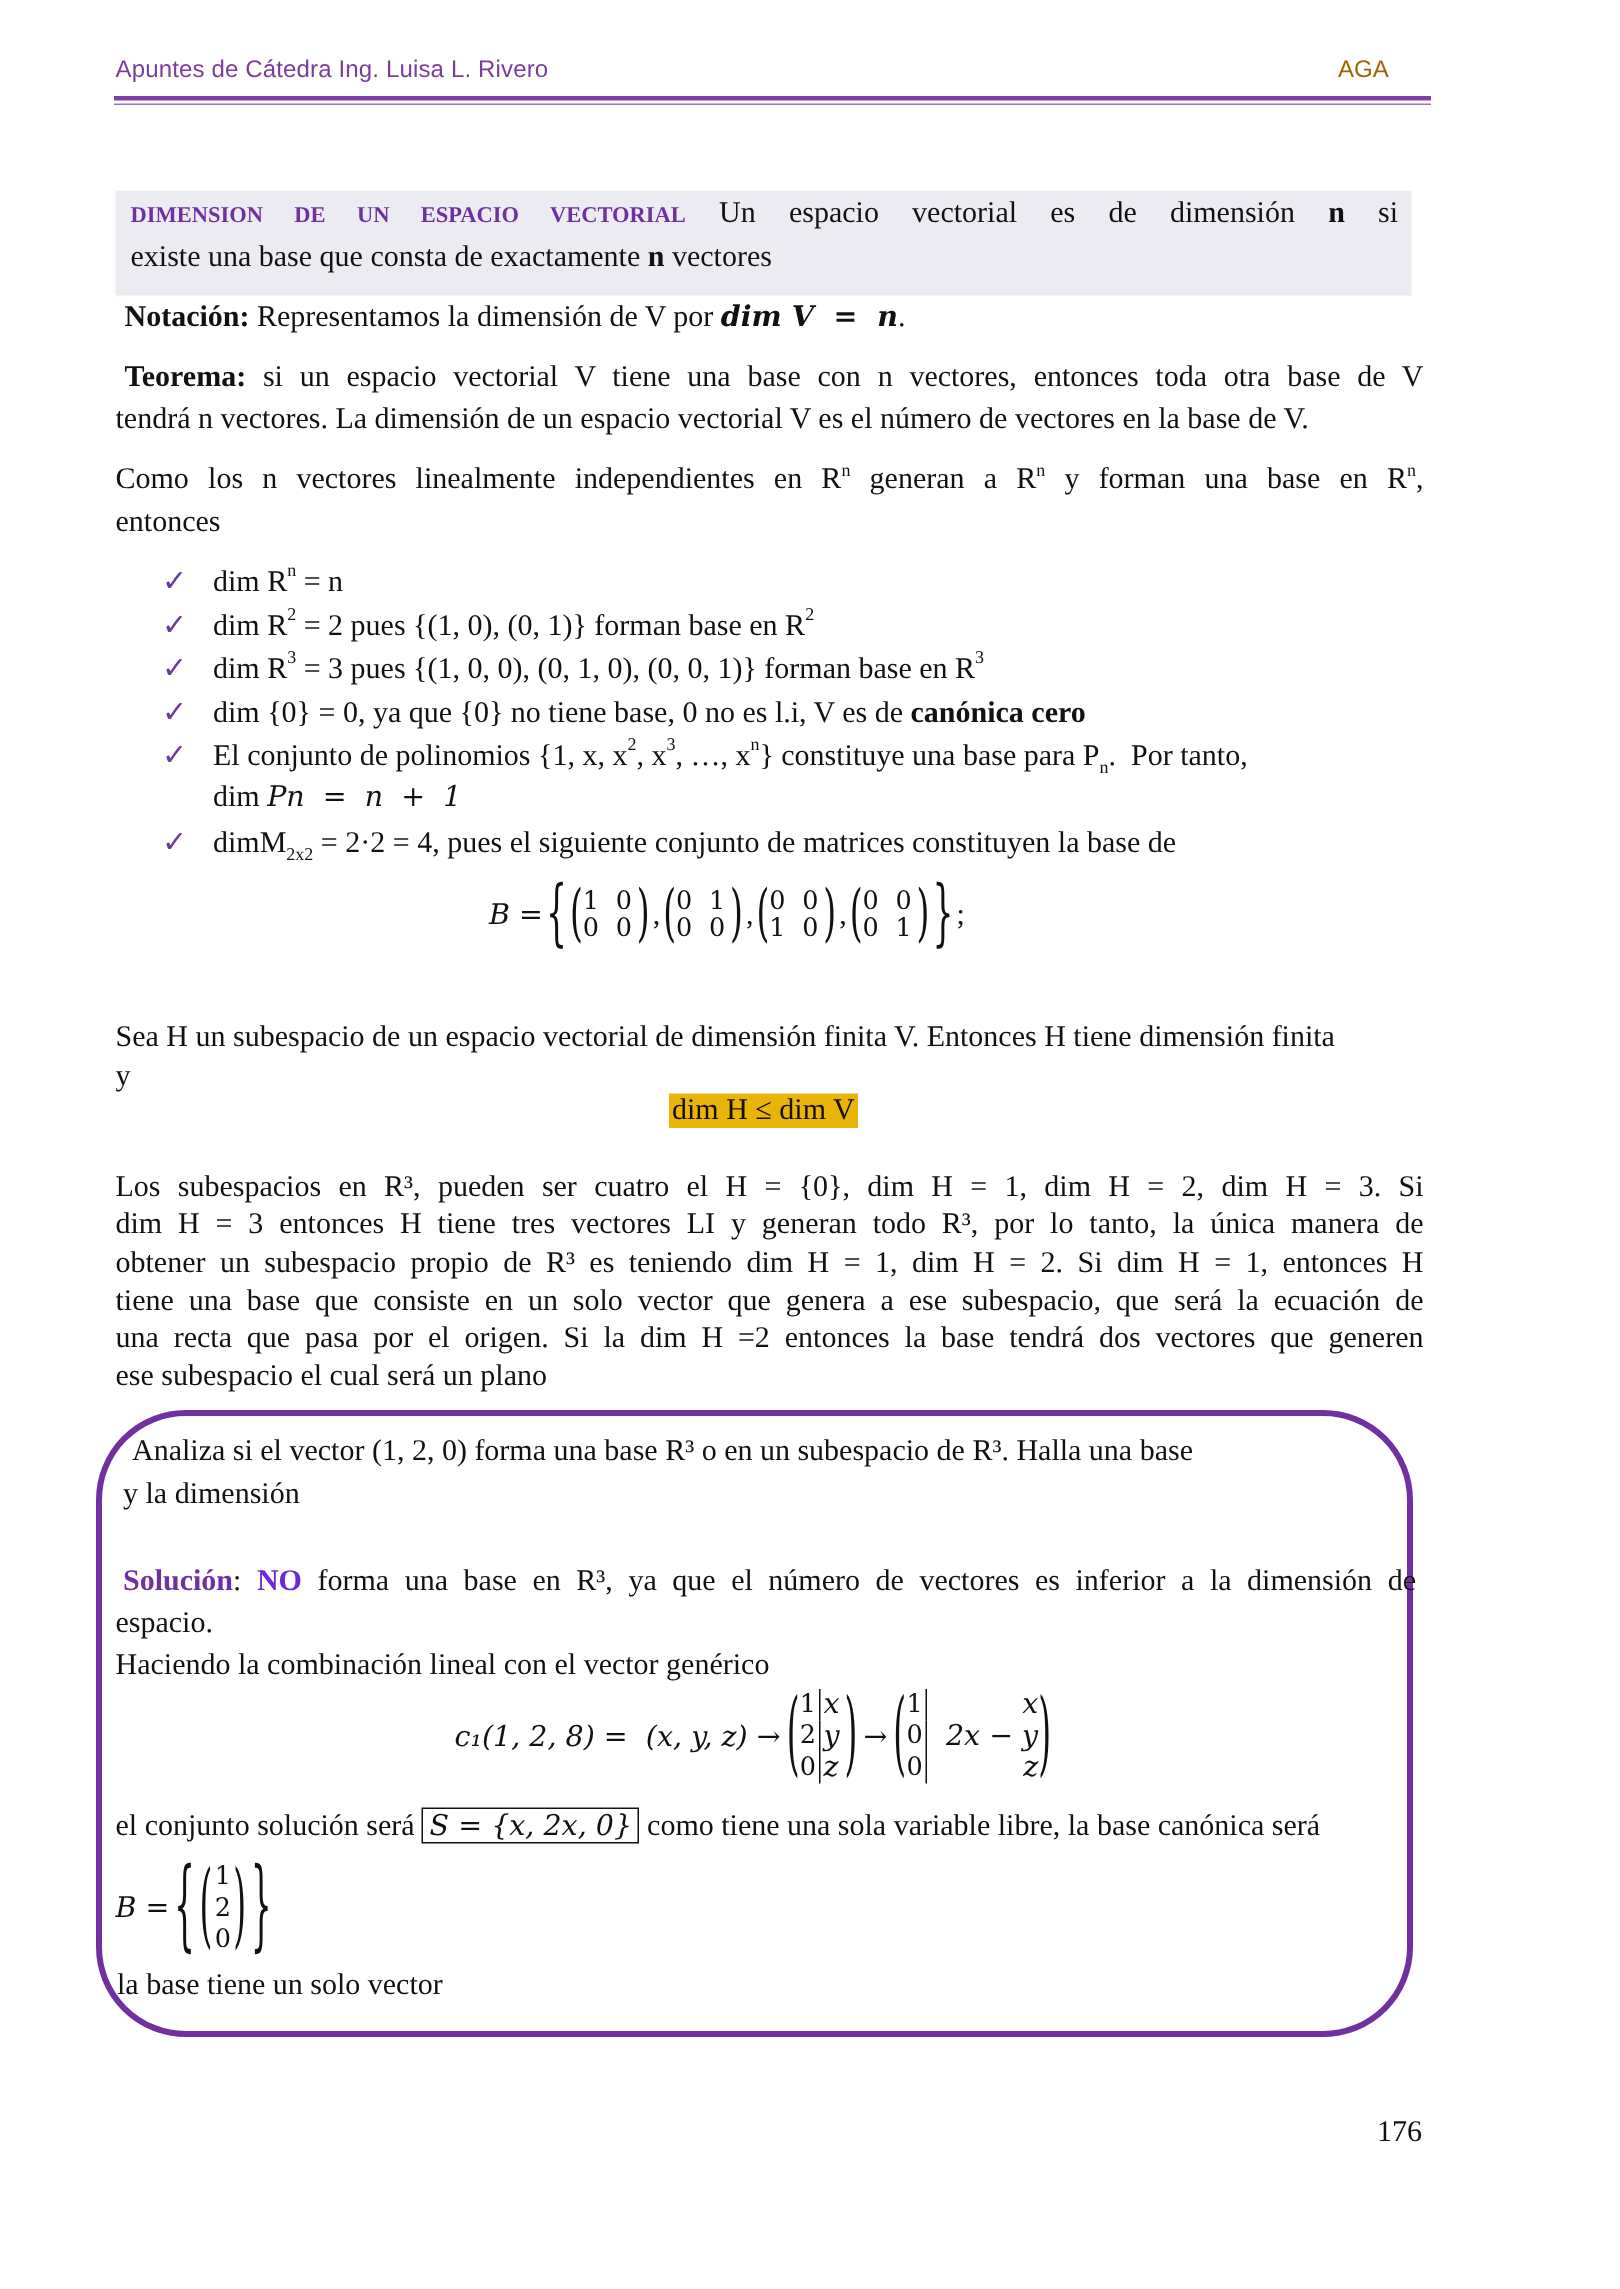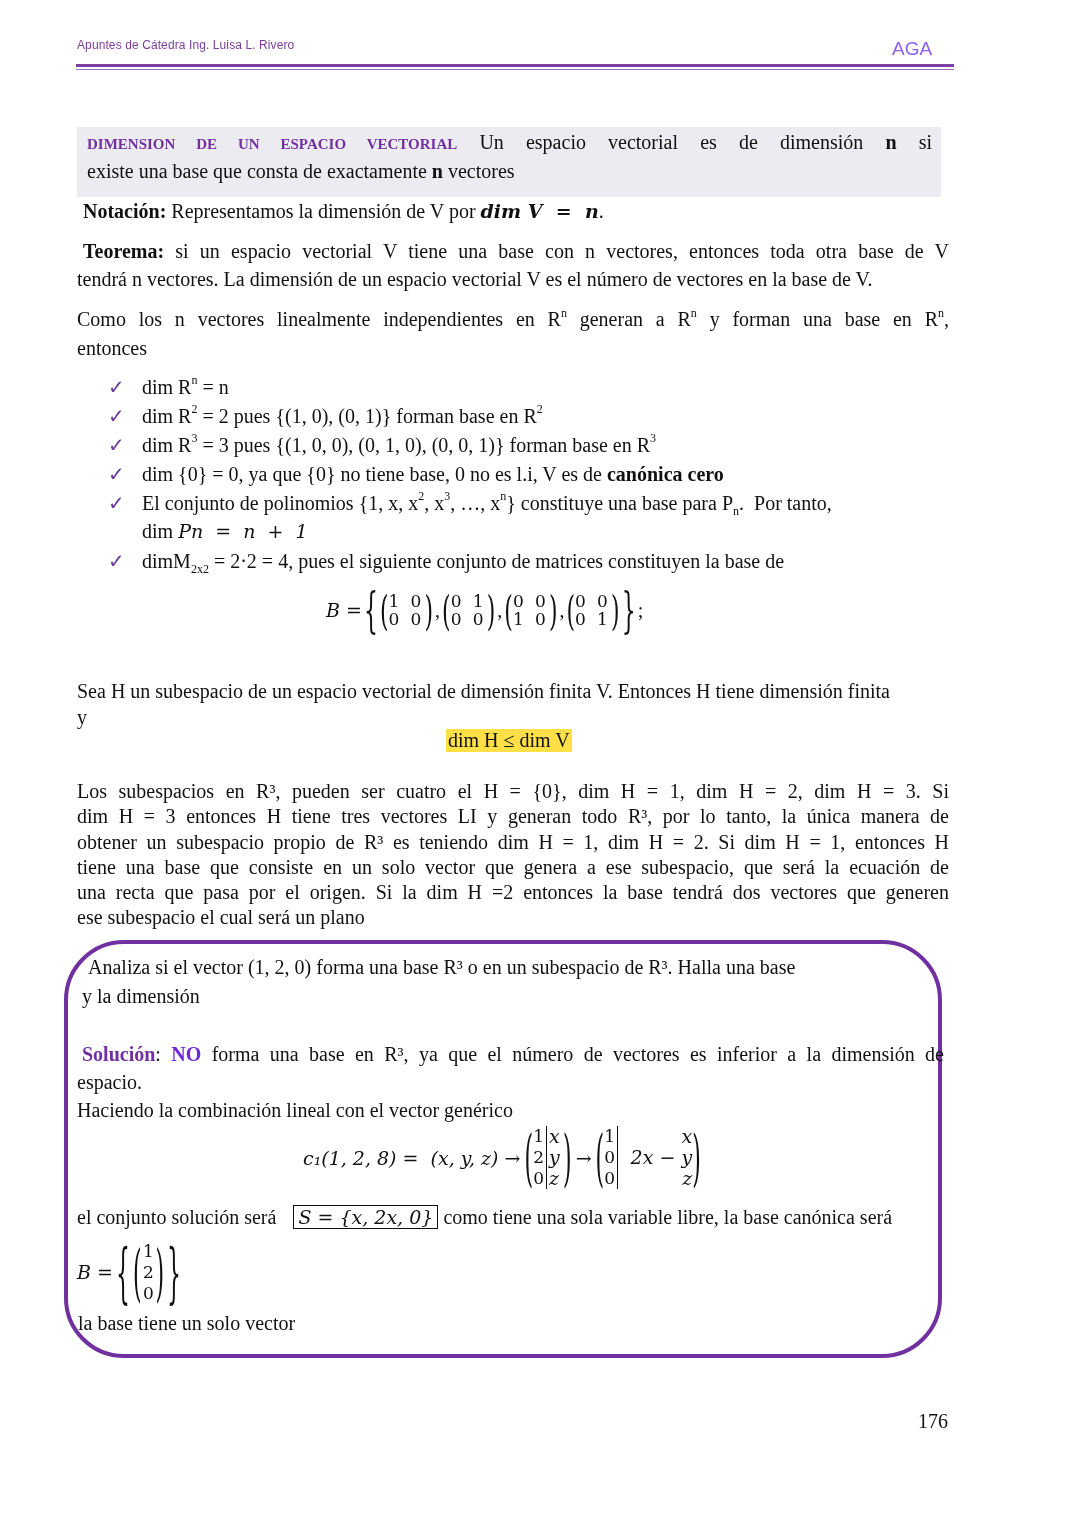--- a/index.html
+++ b/index.html
@@ -1,44 +1,44 @@
 <!DOCTYPE html>
 <html><head>
 <meta charset="utf-8">
 <style>
   html, body { margin:0; padding:0; background:#ffffff; }
   body { width:1080px; height:1526px; position:relative; overflow:hidden;
          font-family:"Liberation Serif", serif; color:#111; font-size:20px; }
   .abs { position:absolute; }
-  .header-title { left:77px; top:38px; font-family:"Liberation Sans", sans-serif; font-size:12px; color:#7a3d9a; letter-spacing:0.1px; }
-  .header-code { left:892px; top:38px; font-family:"Liberation Sans", sans-serif; font-size:19px; color:#8b5cf6; }
+  .header-title { left:77px; top:38px; font-family:"Liberation Sans", sans-serif; font-size:16px; color:#7a3d9a; letter-spacing:0.1px; }
+  .header-code { left:892px; top:38px; font-family:"Liberation Sans", sans-serif; font-size:16px; color:#a16207; }
   .rule-thick { left:76px; top:64px; width:878px; height:3px; background:#7b3fa6; }
   .rule-thin { left:76px; top:69px; width:878px; height:1px; background:#9d6cc0; }
 
   .def-box { left:77px; top:127px; width:864px; height:70px; background:#ecebf1; }
   .line { white-space:nowrap; }
   .justify { text-align:justify; text-align-last:justify; }
   .purple-bold { color:#7030a0; font-weight:bold; }
   .bold { font-weight:bold; }
   .red-bold { color:#6d28d9; font-weight:bold; }
   sup { font-size:12px; vertical-align:top; position:relative; top:-2px; }
   sub { font-size:12px; }
   .math { font-family:"DejaVu Serif", serif; font-style:italic; font-size:19px; }
   .mathn { font-family:"DejaVu Serif", serif; font-size:19px; }
 
   .check { color:#6b3a9e; font-size:20px; display:inline-block; width:34px; font-family:"DejaVu Sans", sans-serif; }
-  .hl { background:#fde047; padding:0 2px;text-align:right; }
+  .hl { background:#eab308; padding:0 2px;text-align:right; }
 
   .matrix { display:inline-flex; align-items:center; vertical-align:middle; }
   .paren { font-family:"DejaVu Serif", serif; font-weight:200; transform:scaleY(1.9); display:inline-block; font-size:22px; }
   .mgrid { display:inline-grid; font-family:"DejaVu Serif", serif; font-size:17px; line-height:18px; }
   .brace { font-family:"DejaVu Serif", serif; transform:scaleY(2.2); display:inline-block; font-size:22px; }
 
   .exercise { left:64px; top:940px; width:878px; height:418px; border:4px solid #7030a0; border-radius:60px; box-sizing:border-box; }
-  .boxed { border:1.5px solid #111; padding:0 4px;margin-left:12px; }
+  .boxed { border:1.5px solid #111; padding:0 4px; }
 </style>
 </head>
 <body>
 
 <div class="abs header-title">Apuntes de Cátedra Ing. Luisa L. Rivero</div>
 <div class="abs header-code">AGA</div>
 <div class="abs rule-thick"></div>
 <div class="abs rule-thin"></div>
 
 <div class="abs def-box"></div>

